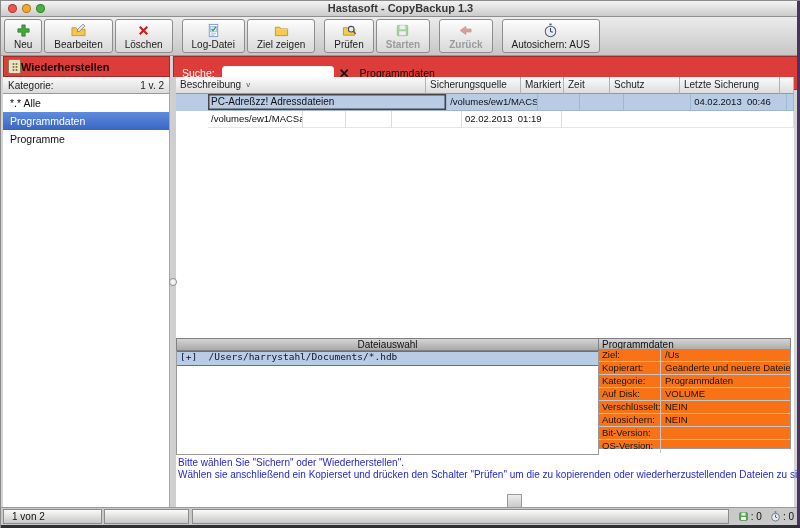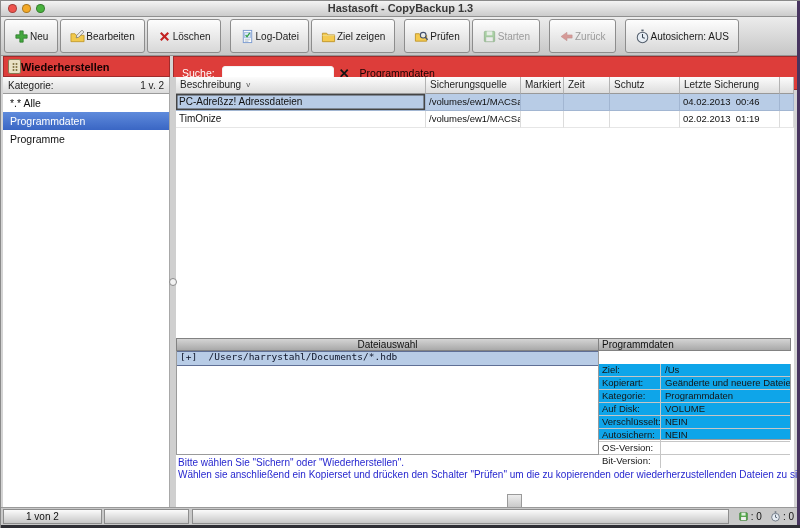--- a/index.html
+++ b/index.html
@@ -19,26 +19,26 @@
   .light.red    { background:#ee544e; }
   .light.yellow { background:#f3a928; }
   .light.green  { background:#49b23e; }
   .title { position:absolute; width:100%; text-align:center; font-size:11px; font-weight:bold;
            color:#383838; line-height:15px; }
 
   
   .toolbar { position:absolute; top:16px; left:0; right:3px; height:39px;
              background:linear-gradient(#ececec,#c6c6c6); border-bottom:1px solid #959595;
              display:flex; align-items:center; padding:0 3px; }
-  .tbtn { height:34px; display:flex; flex-direction:row; align-items:center; justify-content:center;
+  .tbtn { height:34px; display:flex; flex-direction:column; align-items:center; justify-content:center;
           gap:1px; border:1px solid #8d8d8d; border-radius:3px;
           background:linear-gradient(#fdfdfd,#d8d8d8); padding:2px 9px; font-size:10px;
           color:#1c1c1c; margin-right:2px; cursor:default; white-space:nowrap; }
   .tbtn svg { width:15px; height:15px; }
-  .tbtn.disabled { color:#9b9b9b; }
+  .tbtn.disabled { color:#9b9b9b;font-weight:bold; }
   .tbtn.disabled svg { opacity:.45; }
   .tbsep { width:7px; }
 
   
   .redbar-left { position:absolute; top:55px; left:2px; width:167px; height:21px;
                  background:#dd3d3a; border:1px solid #9f2b2b;
                  display:flex; align-items:center; padding:0 4px; gap:0; }
   .redbar-right { position:absolute; top:55px; left:172px; width:625px; height:21px;
                   background:#dd3d3a; border:1px solid #9f2b2b;
                   display:flex; align-items:center; padding:16px 8px; }
@@ -66,57 +66,57 @@
                   background:#f2f2f2; border:1px solid #8a8a8a; z-index:6; }
 
   
   .main { position:absolute; left:175px; top:76px; width:618px; height:431px; background:#ffffff; }
   .thead { display:flex; height:17px; }
   .th { background:linear-gradient(#fcfcfc,#dddddd); border-right:1px solid #b3b3b3;
         border-bottom:1px solid #999; font-size:10px; color:#1e1e1e; padding:0 4px; line-height:16px;
         white-space:nowrap; overflow:hidden; display:flex; align-items:center; gap:5px; }
   .sort { font-size:8px; color:#555; }
   .w0{width:250px} .w1{width:95px} .w2{width:43px} .w3{width:46px} .w4{width:70px} .w5{width:100px} .wf{flex:1}
-  .trow { display:flex; height:17px; font-size:9.5px; color:#101010; }
+  .trow { display:flex; height:17px; font-size:9.5px; color:#101010;padding-left:32px; }
   .trow .td { padding:0 3px; line-height:16px; border-right:1px solid #dcdcdc; white-space:pre; overflow:hidden; }
   .trow.selected { background:#b8cce6; }
   .trow.selected .td { border-right:1px solid #a2b6d2; border-bottom:1px solid #a2b6d2; }
   .trow.selected .td.w0 { box-shadow:inset 0 0 0 1.5px #454545; }
   .trow.plain .td { border-bottom:1px solid #e6e6e6; }
   .td.desc { font-size:10px; }
 
   
   .file-header { position:absolute; left:0; top:261px; width:423px; height:13px;
                  background:linear-gradient(#d4d4d4,#a9a9a9); border:1px solid #828282;
                  font-size:10px; line-height:11px; text-align:center; color:#111; }
   .copy-header { position:absolute; left:423px; top:261px; width:192px; height:13px;
                  background:linear-gradient(#d4d4d4,#a9a9a9); border:1px solid #828282; border-left:none;
                  font-size:10px; line-height:11px; padding-left:3px; color:#111; }
   .file-body { position:absolute; left:0; top:274px; width:423px; height:104px;
                border:1px solid #9a9a9a; border-top:none; background:#ffffff; }
   .file-row { height:15px; background:#b8cce6; border-bottom:1px solid #5f6f96; box-shadow:inset 0 1px 0 #5f6f96;
               font-family:"DejaVu Sans Mono", monospace; font-size:9.5px; line-height:12px;
               padding-left:3px; white-space:pre; color:#0e1428; overflow:hidden; }
-  .copy-body { position:absolute; left:423px; top:287px; width:192px; height:76px;
-               border-right:1px solid #9a9a9a; border-bottom:1px solid #9a9a9a; background:#0ea5e9; }
+  .copy-body { position:absolute; left:423px; top:272px; width:192px; height:100px;
+               border-right:1px solid #9a9a9a; border-bottom:1px solid #9a9a9a; background:#f97316; }
   .copy-row { display:flex; height:13px; border-bottom:1px solid #c6c6c6; font-size:9.5px; line-height:12px; }
   .copy-row:last-child { border-bottom:none; }
   .copy-label { width:62px; padding-left:3px; border-right:1px solid #c6c6c6; color:#151515; white-space:nowrap; overflow:hidden; }
   .copy-value { flex:1; padding-left:4px; color:#151515; white-space:nowrap; overflow:hidden; }
 
   .help { position:absolute; left:2px; top:380px; font-size:10px; color:#2727cf; line-height:11.5px; white-space:nowrap; }
 
   .bottom-grip { position:absolute; left:506px; top:493px; width:15px; height:14px;
                  background:linear-gradient(#ededed,#c9c9c9); border:1px solid #9a9a9a; z-index:7; }
 
   
   .statusbar { position:absolute; left:0; bottom:3px; width:797px; height:18px; background:#c9c9c9;
                border-top:1px solid #9a9a9a; z-index:10; }
   .sseg { position:absolute; top:1px; height:15px; background:linear-gradient(#fbfbfb,#c7c7c7);
-          border:1px solid #8d8d8d; font-size:10px; line-height:13px; padding-left:22px; color:#111; }
+          border:1px solid #8d8d8d; font-size:10px; line-height:13px; padding-left:8px; color:#111; }
   .sseg1 { left:2px;   width:99px;  }
   .sseg2 { left:103px; width:85px;  }
   .sseg3 { left:191px; width:537px; }
   .sicons { position:absolute; right:4px; top:1px; height:15px; display:flex; align-items:center;
             gap:2px; font-size:10px; color:#111; }
   .sicons svg { width:11px; height:11px; }
 </style>
 </head>
 <body>
 
@@ -257,21 +257,20 @@
     <div class="trow selected">
       <div class="td w0 desc">PC-Adreßzz! Adressdateien</div>
       <div class="td w1">/volumes/ew1/MACSave</div>
       <div class="td w2"></div>
       <div class="td w3"></div>
       <div class="td w4"></div>
       <div class="td w5">04.02.2013  00:46</div>
       <div class="td wf"></div>
     </div>
     <div class="trow plain">
-      <div class="td w0 desc">TimOnize</div>
       <div class="td w1">/volumes/ew1/MACSave</div>
       <div class="td w2"></div>
       <div class="td w3"></div>
       <div class="td w4"></div>
       <div class="td w5">02.02.2013  01:19</div>
       <div class="td wf"></div>
     </div>
 
     <div class="file-header">Dateiauswahl</div>
     <div class="copy-header">Programmdaten</div>
@@ -299,25 +298,25 @@
       </div>
       <div class="copy-row">
         <div class="copy-label">Verschlüsselt:</div>
         <div class="copy-value">NEIN</div>
       </div>
       <div class="copy-row">
         <div class="copy-label">Autosichern:</div>
         <div class="copy-value">NEIN</div>
       </div>
       <div class="copy-row">
+        <div class="copy-label">Bit-Version:</div>
+        <div class="copy-value"></div>
+      </div>
+      <div class="copy-row">
         <div class="copy-label">OS-Version:</div>
-        <div class="copy-value"></div>
-      </div>
-      <div class="copy-row">
-        <div class="copy-label">Bit-Version:</div>
         <div class="copy-value"></div>
       </div>
     </div>
 
     <div class="help">
       <div>Bitte wählen Sie "Sichern" oder "Wiederherstellen".</div>
       <div>Wählen sie anschließend ein Kopierset und drücken den Schalter "Prüfen" um die zu kopierenden oder wiederherzustellenden Dateien zu sichten."</div>
     </div>
   </div>
 

